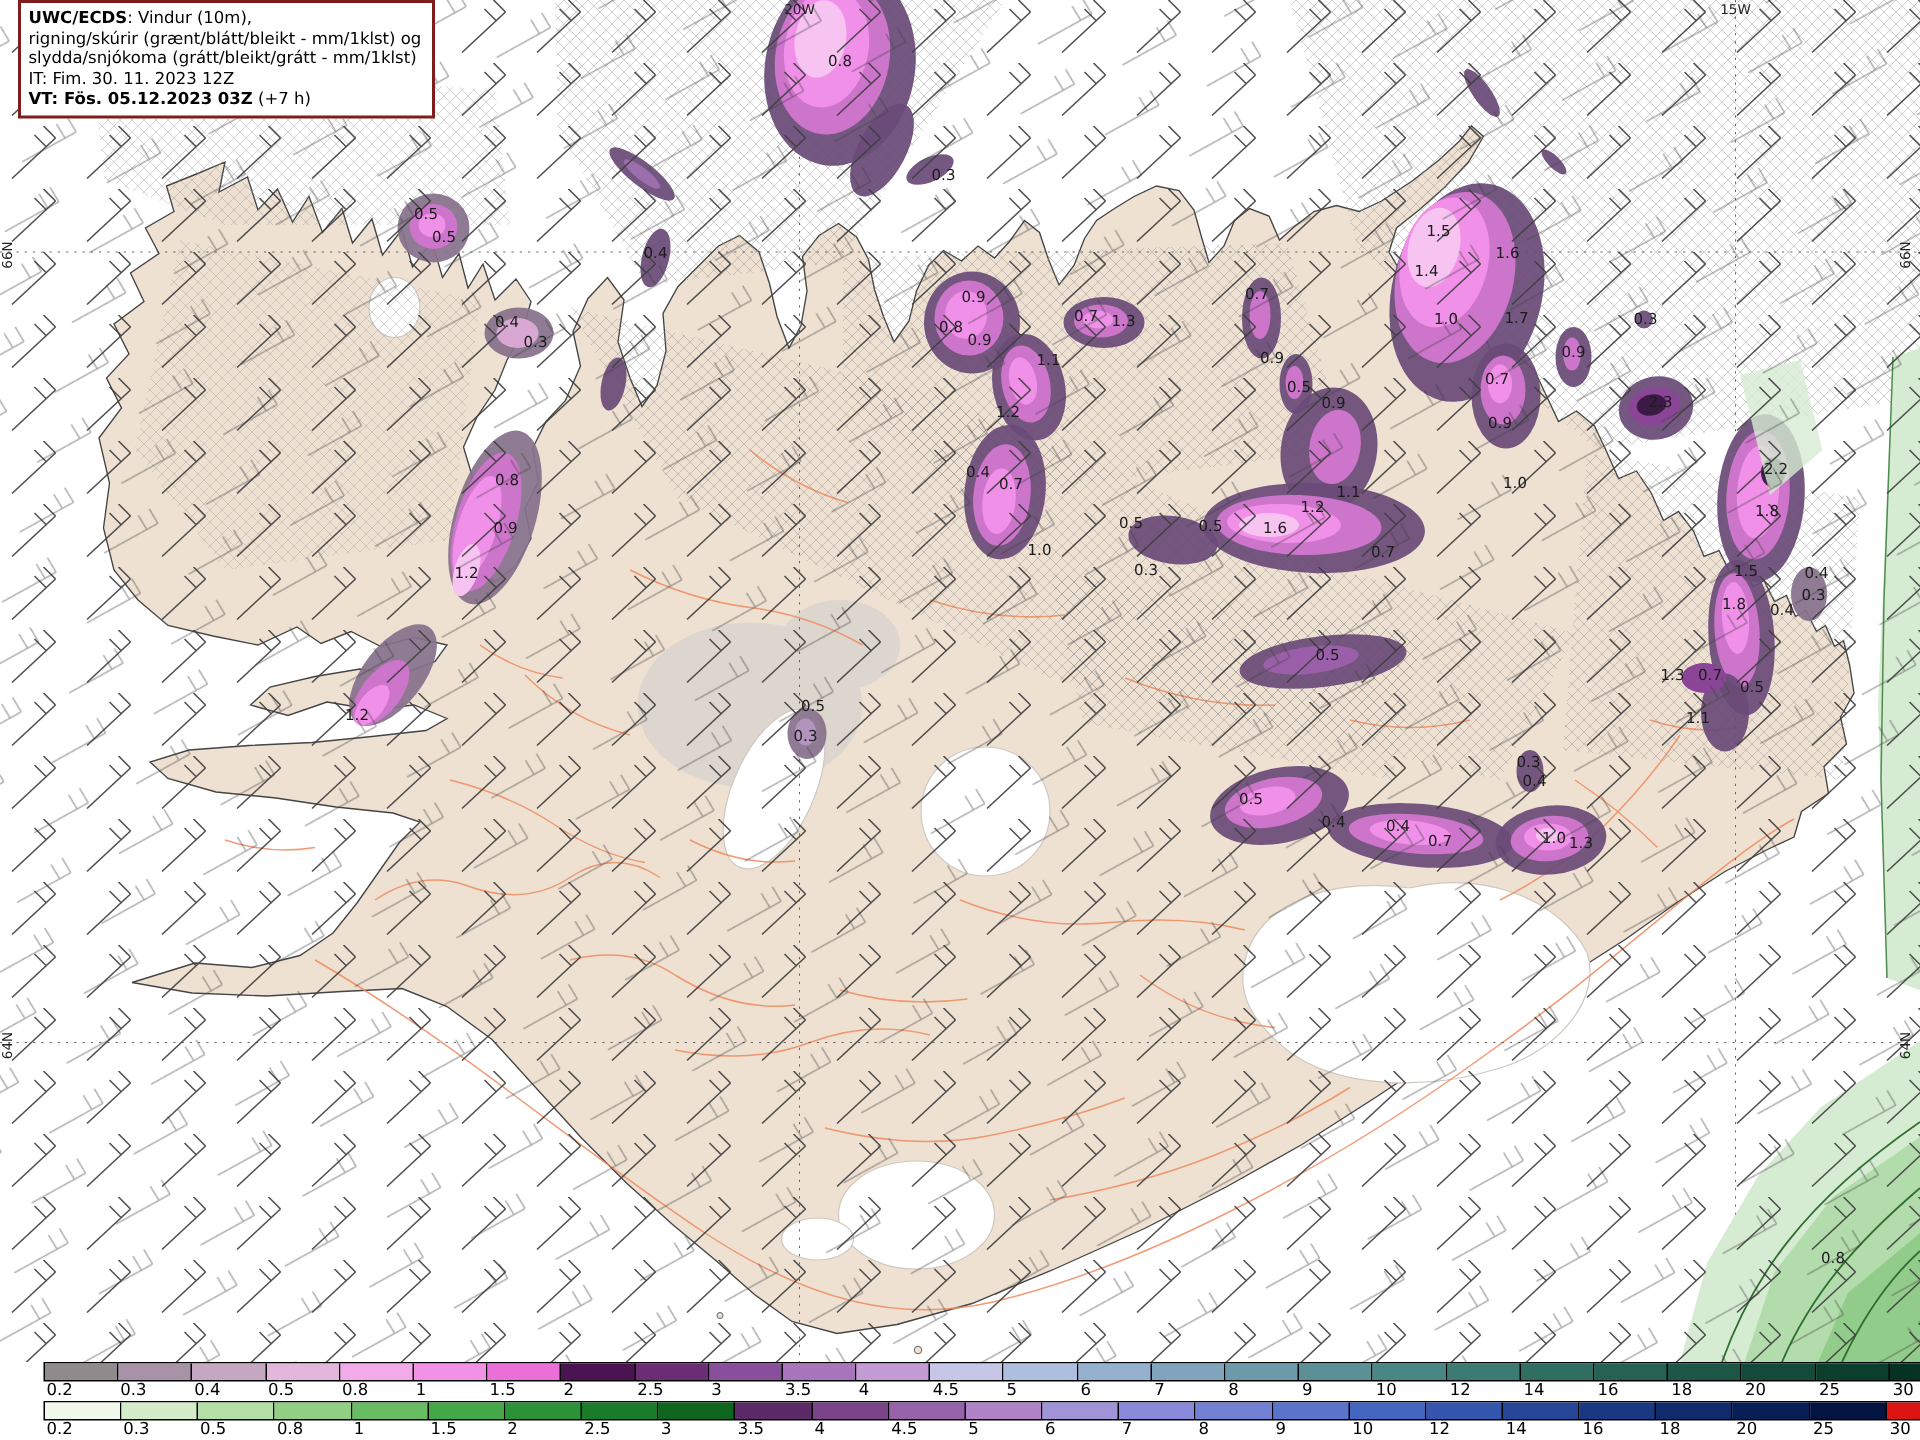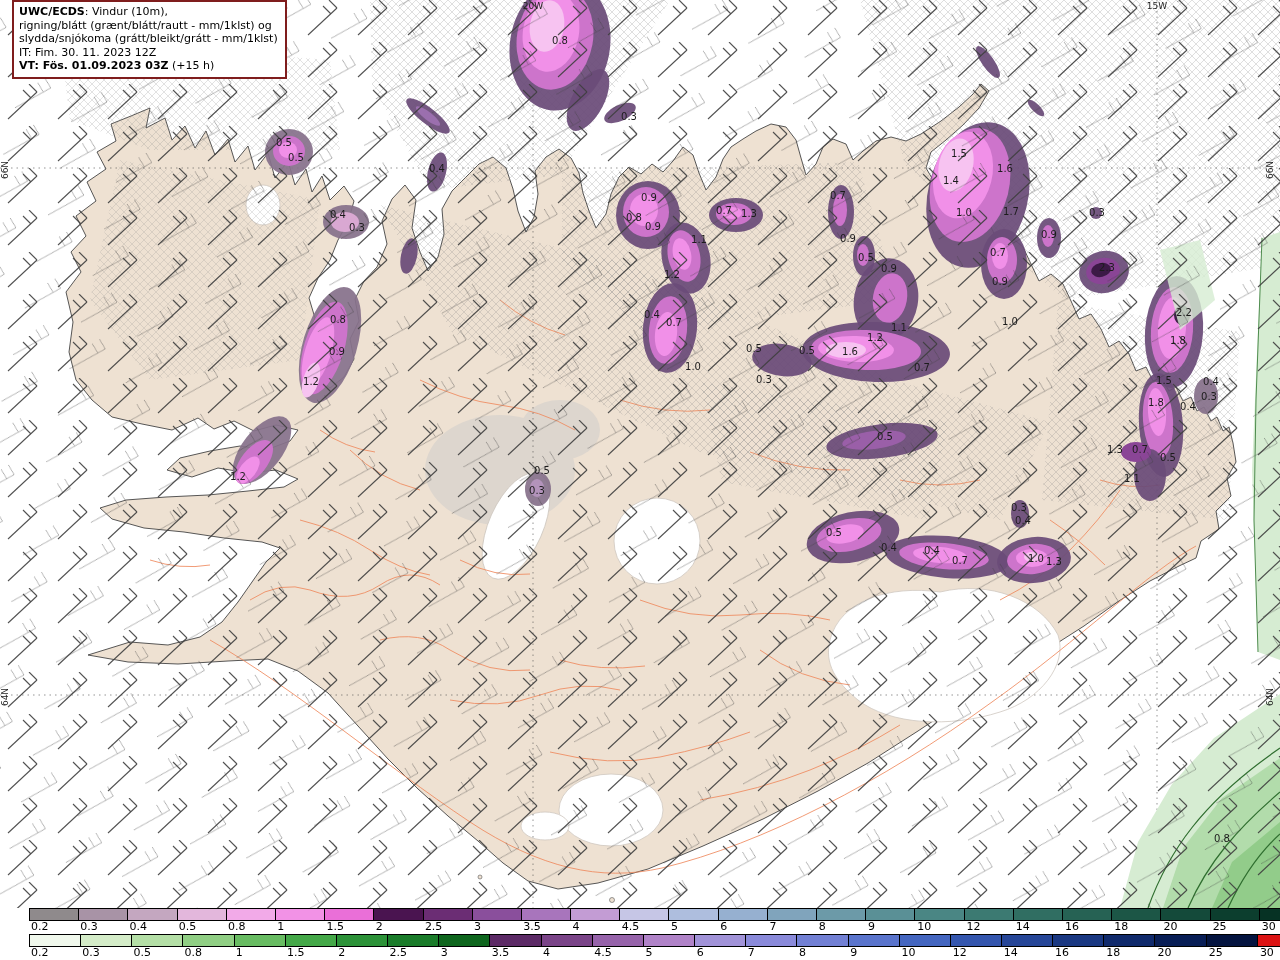--- a/index.html
+++ b/index.html
@@ -317,24 +317,24 @@
         <text x="1157" y="9" class="gratlabel">15W</text>
         <text x="8" y="170" class="gratlabel" transform="rotate(-90 8 170)">66N</text>
         <text x="1273" y="170" class="gratlabel" transform="rotate(-90 1273 170)">66N</text>
         <text x="8" y="697" class="gratlabel" transform="rotate(-90 8 697)">64N</text>
         <text x="1273" y="697" class="gratlabel" transform="rotate(-90 1273 697)">64N</text>
       </g>
   </svg>
 
   <div class="title-box">
     <div><b>UWC/ECDS</b><span>: Vindur (10m),</span></div>
-    <div>rigning/blátt (grænt/blátt/rautt - mm/1klst) og</div>
+    <div>rigning/skúrir (grænt/blátt/bleikt - mm/1klst) og</div>
     <div>slydda/snjókoma (grátt/bleikt/grátt - mm/1klst)</div>
     <div>IT: Fim. 30. 11. 2023 12Z</div>
-    <div><b>VT: Fös. 01.09.2023 03Z</b><span> (+15 h)</span></div>
+    <div><b>VT: Fös. 05.12.2023 03Z</b><span> (+7 h)</span></div>
   </div>
 
   <div class="colorbars">
     <div class="cbar" id="bar-snow">
         <div class="seg" style="background: rgb(143, 138, 140);"></div>
         <div class="seg" style="background: rgb(168, 147, 166);"></div>
         <div class="seg" style="background: rgb(196, 167, 192);"></div>
         <div class="seg" style="background: rgb(227, 183, 220);"></div>
         <div class="seg" style="background: rgb(242, 170, 232);"></div>
         <div class="seg" style="background: rgb(242, 146, 230);"></div>

